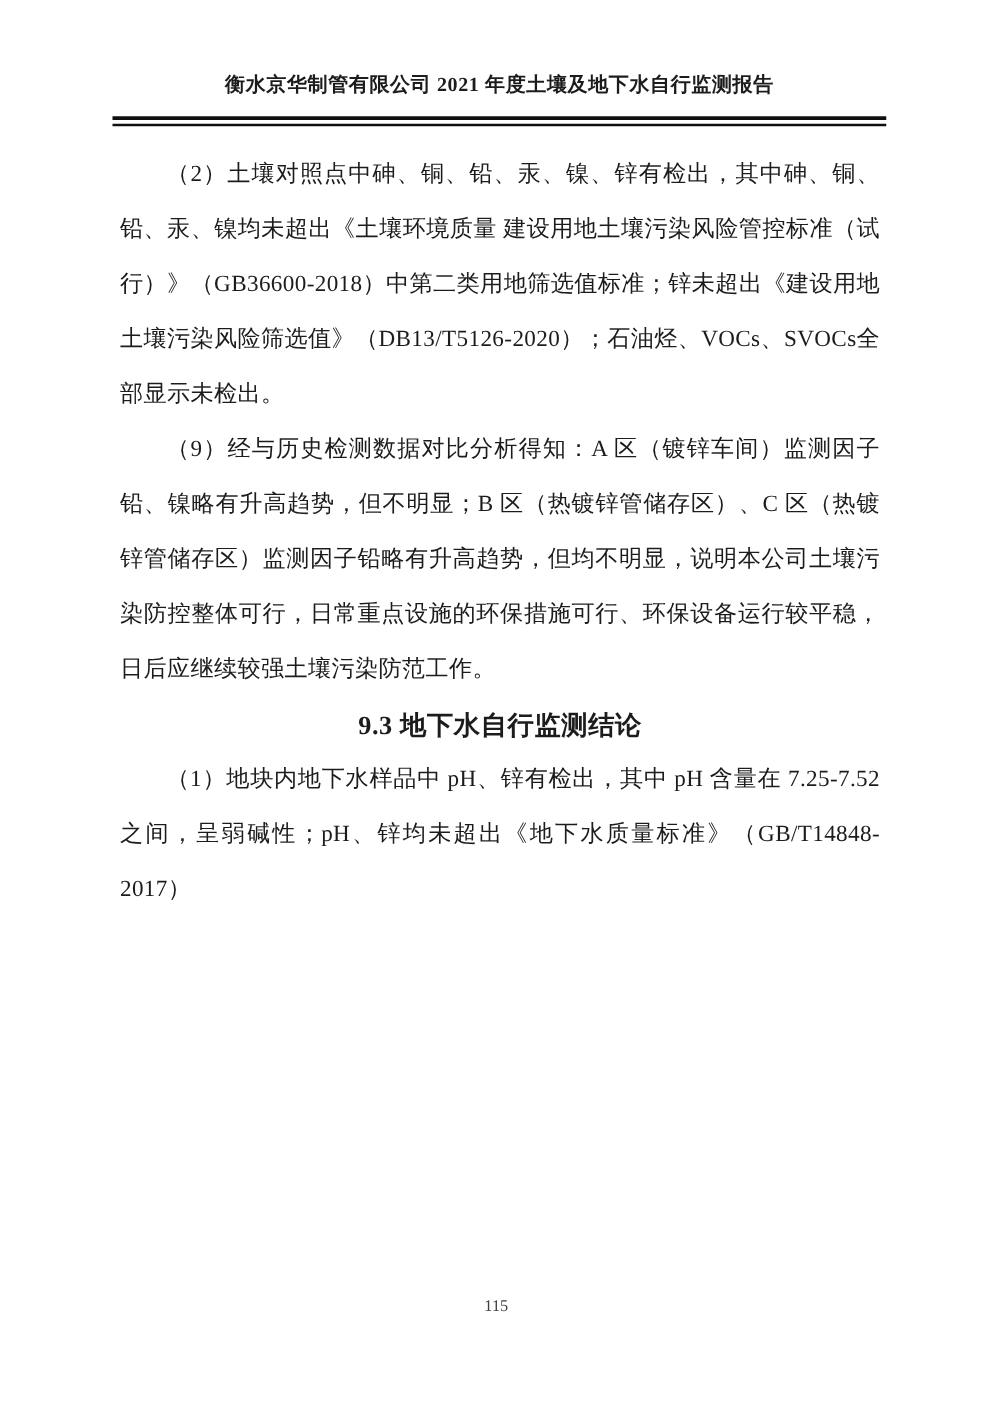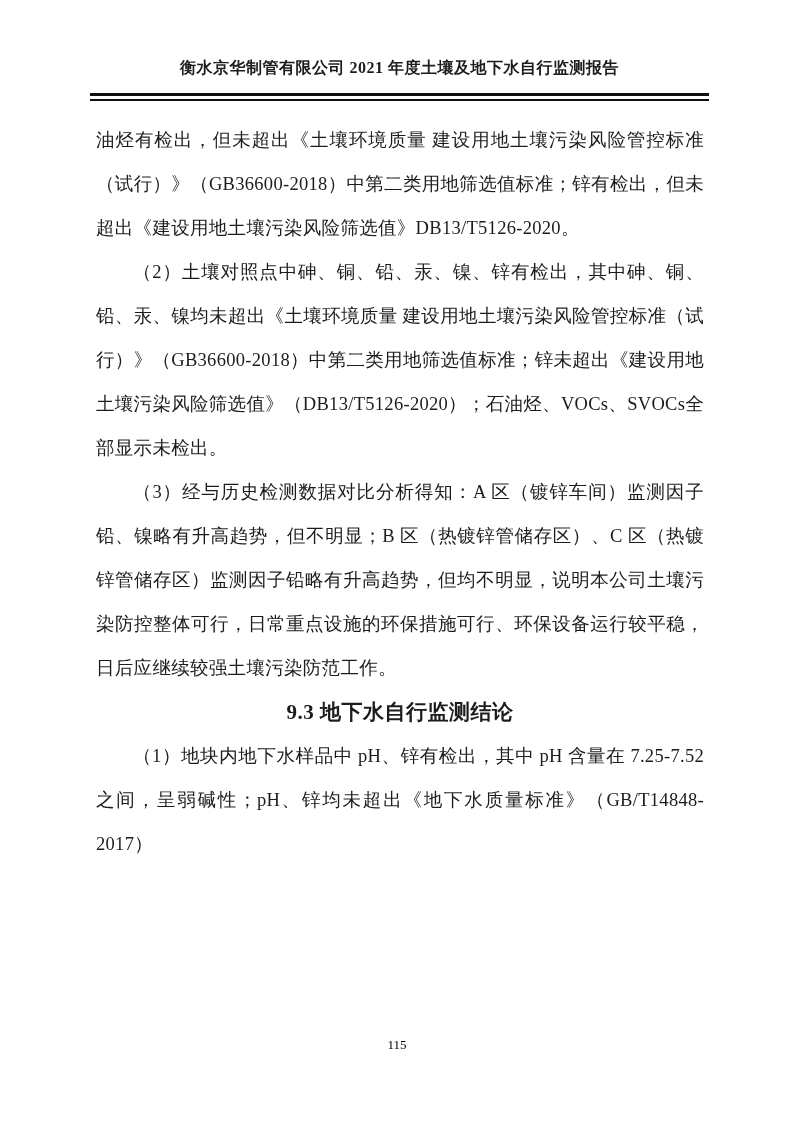--- a/index.html
+++ b/index.html
@@ -61,38 +61,37 @@
     letter-spacing: 0.5px;
     text-align: center;
   }
   .page-footer {
     position: absolute;
     bottom: 70px;
     left: 0;
     right: 0;
     text-align: center;
     font-size: 13px;
-    color: #000000;
+    color: #404040;
   }
 </style>
 </head>
 <body>
 
 <div class="page">
 
   <div class="page-header">
     <span>衡水京华制管有限公司 2021 年度土壤及地下水自行监测报告</span>
   </div>
 
   <div class="header-rule"></div>
 
   <div class="document-body">
-    <p class="para">油烃有检出，但未超出《土壤环境质量 建设用地土壤污染风险管控标准（试行）》（GB36600-2018）中第二类用地筛选值标准；锌有检出，但未超出《建设用地土壤污染风险筛选值》DB13/T5126-2020。</p>
     <p class="para indent">（2）土壤对照点中砷、铜、铅、汞、镍、锌有检出，其中砷、铜、铅、汞、镍均未超出《土壤环境质量 建设用地土壤污染风险管控标准（试行）》（GB36600-2018）中第二类用地筛选值标准；锌未超出《建设用地土壤污染风险筛选值》（DB13/T5126-2020）；石油烃、VOCs、SVOCs全部显示未检出。</p>
-    <p class="para indent">（3）经与历史检测数据对比分析得知：A 区（镀锌车间）监测因子铅、镍略有升高趋势，但不明显；B 区（热镀锌管储存区）、C 区（热镀锌管储存区）监测因子铅略有升高趋势，但均不明显，说明本公司土壤污染防控整体可行，日常重点设施的环保措施可行、环保设备运行较平稳，日后应继续较强土壤污染防范工作。</p>
+    <p class="para indent">（9）经与历史检测数据对比分析得知：A 区（镀锌车间）监测因子铅、镍略有升高趋势，但不明显；B 区（热镀锌管储存区）、C 区（热镀锌管储存区）监测因子铅略有升高趋势，但均不明显，说明本公司土壤污染防控整体可行，日常重点设施的环保措施可行、环保设备运行较平稳，日后应继续较强土壤污染防范工作。</p>
     <h2 class="section-heading">9.3 地下水自行监测结论</h2>
     <p class="para indent">（1）地块内地下水样品中 pH、锌有检出，其中 pH 含量在 7.25-7.52 之间，呈弱碱性；pH、锌均未超出《地下水质量标准》（GB/T14848-2017）</p>
   </div>
 
   <div class="page-footer">
     <span>115</span>
   </div>
 
 </div>
 

